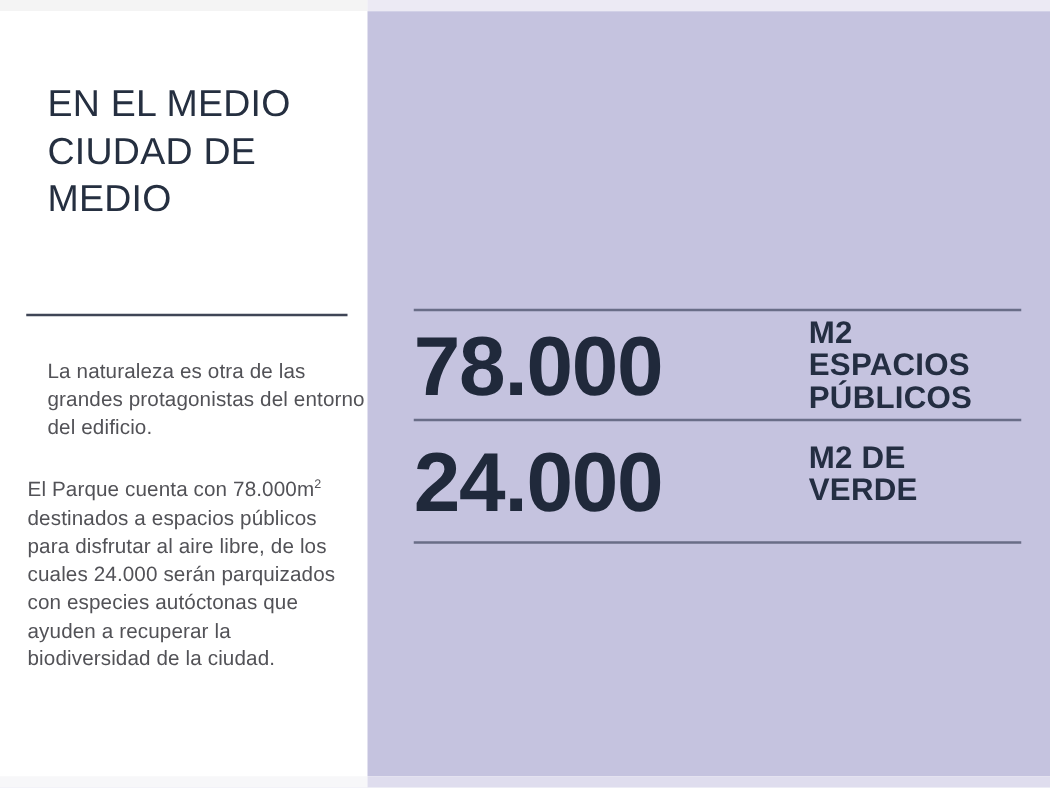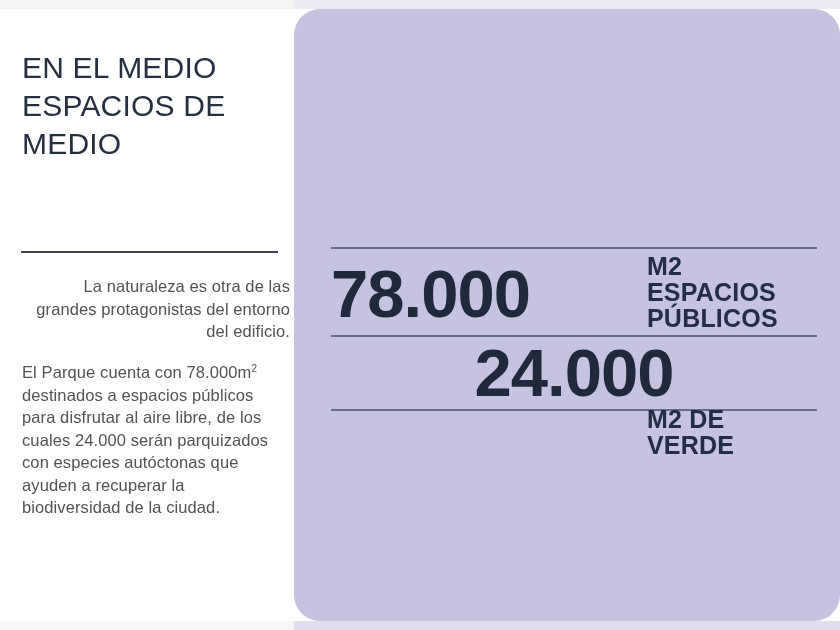--- a/index.html
+++ b/index.html
@@ -38,40 +38,39 @@
     position:absolute;left:21px;top:242px;width:257px;height:2px;
     background:#3f4556;
   }
   .body-copy{
     position:absolute;left:22px;width:263px;
     color:#525257;
     font-size:16.5px;line-height:22.5px;
     letter-spacing:0.1px;
   }
   .body-copy.p1{top:261px;}
-  .body-copy.p2{top:352px;}
+  .body-copy.p2{top:372px;}
   .body-copy sup{
     font-size:10px;line-height:0;vertical-align:super;
   }
 
   
   .right-panel{
     position:absolute;left:294px;top:9px;width:546px;height:612px;
     background:#c5c3df;
-    border-radius:26px;
   }
   .stats{
     position:absolute;left:37px;top:238px;width:486px;
   }
   .stat-rule{height:2px;background:#696d87;}
   .stat-row{
     display:flex;justify-content:space-between;align-items:center;
   }
   .stat-row.row-1{height:86px;}
-  .stat-row.row-2{height:72px;flex-direction:column;}
+  .stat-row.row-2{height:96px;}
   .stat-value{
     color:#20293b;
     font-size:67px;font-weight:600;
     letter-spacing:-1px;
     line-height:1;
     margin-top:2px;
   }
   .stat-label{
     color:#242e42;
     font-size:25px;font-weight:700;
@@ -86,29 +85,29 @@
 </style>
 </head>
 <body>
 
 <div class="slide">
 
   <div class="edge top-left"></div>
   <div class="edge top-right"></div>
 
   <div class="left-col">
-    <h1 class="headline" style="margin:0;">
+    <h1 class="headline" style="margin:16px;">
       <span>EN EL MEDIO</span>
-      <span>ESPACIOS DE</span>
+      <span>CIUDAD DE</span>
       <span>MEDIO</span>
     </h1>
 
     <div class="left-divider"></div>
 
-    <p class="body-copy p1" style="margin:5px;text-align:right;">La naturaleza es otra de las grandes protagonistas del entorno del edificio.</p>
+    <p class="body-copy p1" style="margin:16px;">La naturaleza es otra de las grandes protagonistas del entorno del edificio.</p>
 
     <p class="body-copy p2" style="margin:0;"><span>El Parque cuenta con 78.000m</span><sup>2</sup><span> destinados a espacios públicos para disfrutar al aire libre, de los cuales 24.000 serán parquizados con especies autóctonas que ayuden a recuperar la biodiversidad de la ciudad.</span></p>
   </div>
 
   <div class="right-panel">
     <div class="stats">
       <div class="stat-rule"></div>
 
       <div class="stat-row row-1">
         <div class="stat-value">78.000</div>

